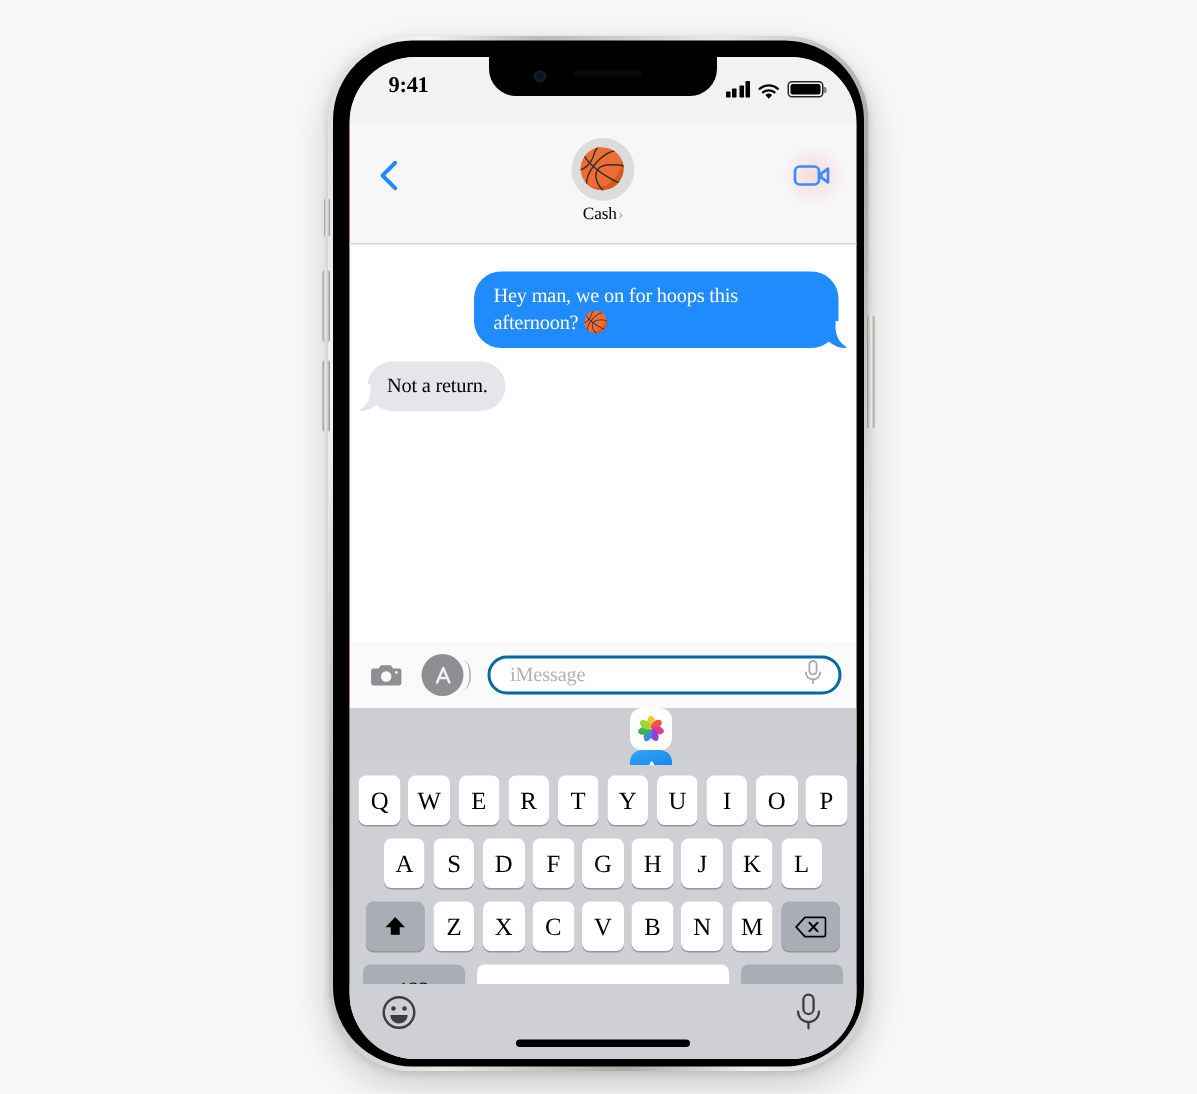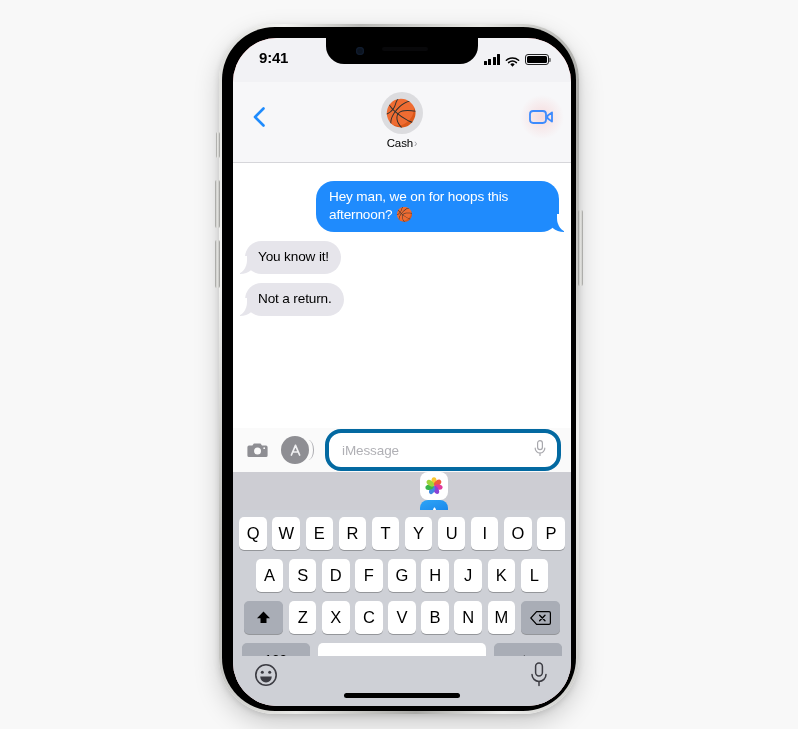--- a/index.html
+++ b/index.html
@@ -37,20 +37,21 @@
     border-radius: 53px;
     background: #000;
   }
   .screen {
     position: absolute;
     left: 11px; top: 11px;
     width: 338px; height: 668px;
     border-radius: 44px;
     background: #fca5a5;
     overflow: hidden;
+    font-family: Liberation Serif, serif;
   }
 
   
   .btn-side {
     position: absolute;
     background: linear-gradient(90deg,#9a9a97,#e8e8e5 40%,#c8c8c5 75%,#8d8d8a);
     border-radius: 2px;
   }
   .btn-mute   { left: -3px; top: 108px; width: 4px; height: 26px; }
   .btn-volup  { left: -4px; top: 156px; width: 5px; height: 48px; }
@@ -308,22 +309,22 @@
     content: "";
     position: absolute;
     right: -5px; top: 4px;
     width: 10px; height: 20px;
     border-right: 1.6px solid #a9a9ae;
     border-radius: 0 50% 50% 0 / 0 50% 50% 0;
   }
   .imsg-field {
     flex: 1 1 auto;
     margin-left: 16px;
-    height: 42px;
-    border: 4px solid #0369a1;
+    height: 26px;
+    border: 2px solid #0369a1;
     border-radius: 16px;
     background: #fff;
     display: flex;
     align-items: center;
     padding: 0 10px 0 13px;
     box-sizing: border-box;
     cursor: text;
   }
   .imsg-placeholder {
     flex: 1 1 auto;
@@ -535,23 +536,20 @@
             </svg>
           </div>
         </div>
 
         <div class="convo">
 
           <div class="row out">
             <div class="bubble out">Hey man, we on for hoops this afternoon? 🏀</div>
           </div>
 
-          <div class="row in">
-            <div class="bubble in">You know it!</div>
-          </div>
 
 
           <div class="row in">
             <div class="bubble in">Not a return.</div>
           </div>
 
 
         </div>
 
         <div class="inputbar">

